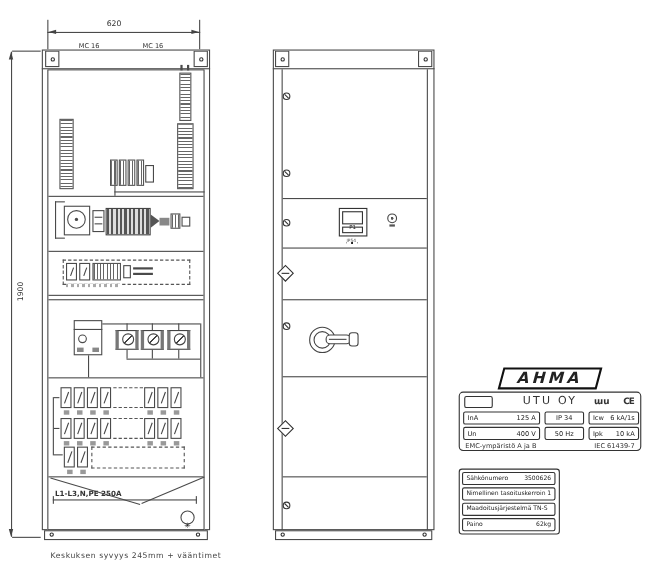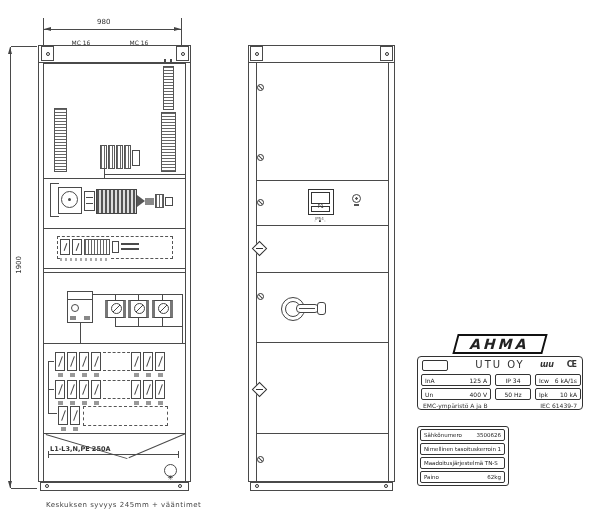--- a/index.html
+++ b/index.html
@@ -42,21 +42,21 @@
 </head>
 <body>
 
 <div id="stage">
 
   <div class="ln" style="left:43px;top:18px;width:1px;height:27px"></div>
   <div class="ln" style="left:181px;top:18px;width:1px;height:27px"></div>
   <div class="ln" style="left:43px;top:29px;width:139px;height:1px"></div>
   <div class="arr" style="left:44px;top:27px;border-width:2.5px 7px 2.5px 0;border-color:transparent #444 transparent transparent"></div>
   <div class="arr" style="left:174px;top:27px;border-width:2.5px 0 2.5px 7px;border-color:transparent transparent transparent #444"></div>
-  <div class="t" style="left:97px;top:19px;font-size:7px">980</div>
+  <div class="t" style="left:97px;top:19px;font-size:7px">620</div>
 
   <div class="ln" style="left:10px;top:47px;width:1px;height:441px"></div>
   <div class="arr" style="left:8px;top:47px;border-width:0 2.5px 7px 2.5px;border-color:transparent transparent #444 transparent"></div>
   <div class="arr" style="left:8px;top:481px;border-width:7px 2.5px 0 2.5px;border-color:#444 transparent transparent transparent"></div>
   <div class="ln" style="left:11px;top:46px;width:26px;height:1px"></div>
   <div class="ln" style="left:11px;top:488px;width:26px;height:1px"></div>
   <div class="t" style="left:16px;top:256px;font-size:7px;writing-mode:vertical-rl;transform:rotate(180deg)">1900</div>
 
   <div class="tag" style="left:63px;top:39px;width:36px">
     <span>MC 16</span>
@@ -231,21 +231,21 @@
   <div class="bscrew" style="left:384px;top:484px"></div>
 
   <div class="a" style="left:455px;top:334px;width:90px;height:20px;border:2px solid #111;transform:skewX(-15deg);
               display:flex;align-items:center;justify-content:center;box-sizing:border-box;background:#fff">
     <span style="font-size:14px;font-weight:bold;letter-spacing:3px">AHMA</span>
   </div>
 
   <div class="a" style="left:417px;top:356px;width:166px;height:54px;border:1.5px solid #333;border-radius:4px;background:#fff;box-sizing:border-box">
     <div class="a" style="left:4px;top:3px;width:26px;height:11px;border:1px solid #333;border-radius:2px;box-sizing:border-box"></div>
     <div class="t" style="left:42px;top:3px;width:80px;text-align:center;font-size:10px;letter-spacing:2px">UTU OY</div>
-    <div class="t" style="right:28px;top:4px;font-size:8px;font-style:italic;font-weight:bold">ɯu</div>
+    <div class="t" style="right:28px;top:4px;font-size:8px;font-weight:bold">ɯu</div>
     <div class="t" style="right:6px;top:4px;font-size:8px;font-weight:bold;letter-spacing:-1px">CE</div>
 
     <div class="cell" style="left:3px;top:17px;width:70px;height:12px">
       <span>InA</span>
       <span>125 A</span>
     </div>
     <div class="cell center" style="left:77px;top:17px;width:36px;height:12px">
       <span>IP 34</span>
     </div>
     <div class="cell" style="left:117px;top:17px;width:46px;height:12px">

